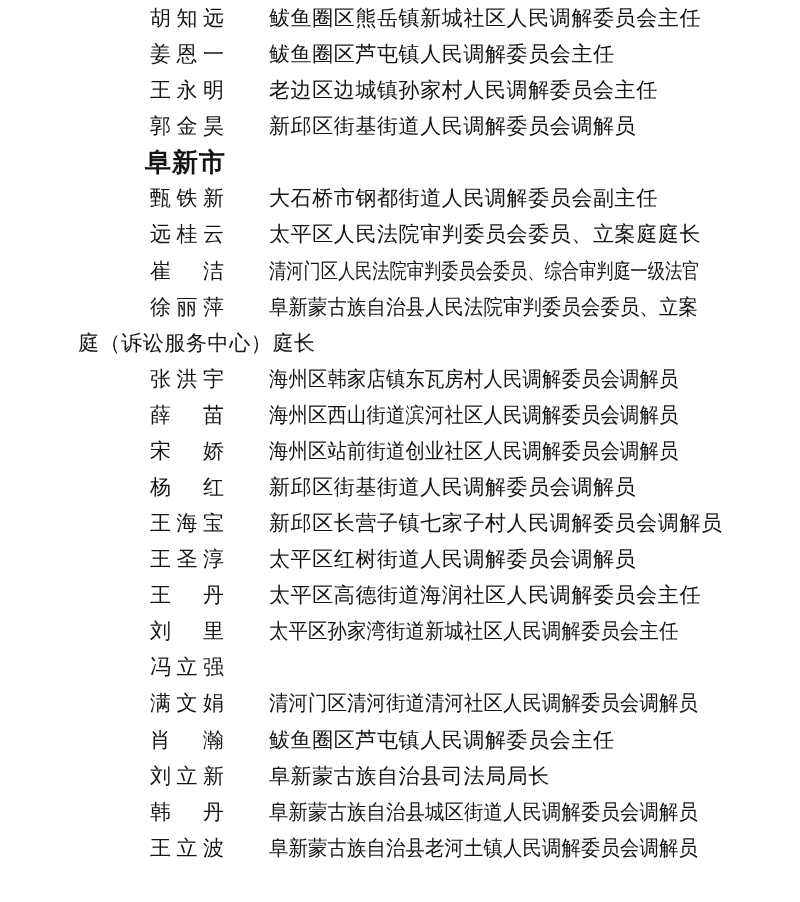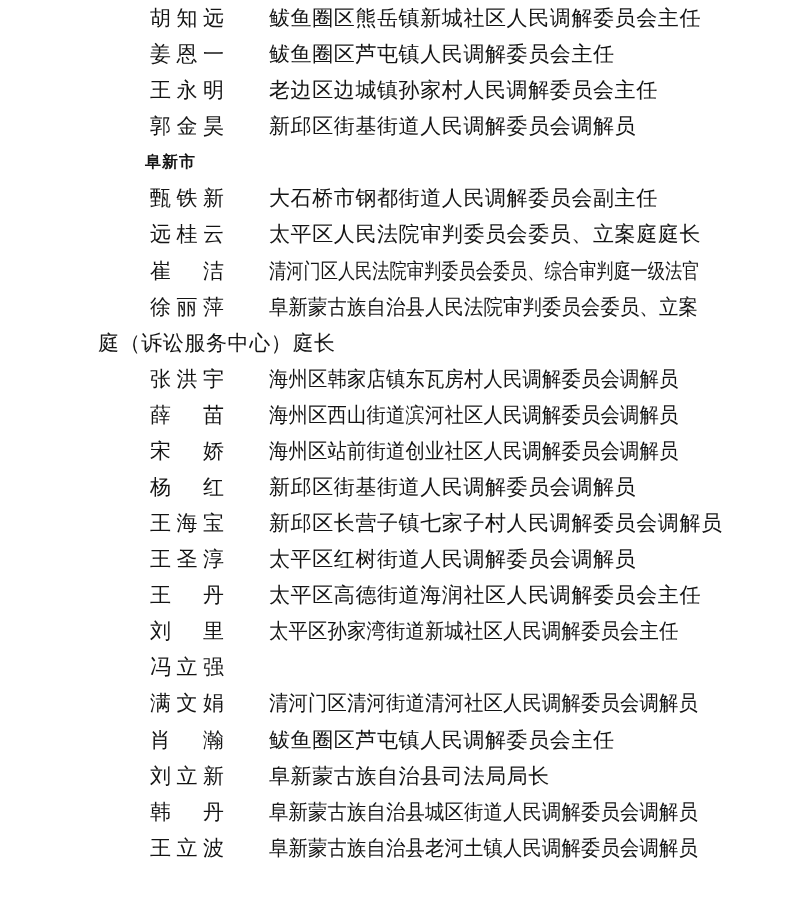--- a/index.html
+++ b/index.html
@@ -37,30 +37,30 @@
     display: inline-block;
     margin-left: 14px;
     letter-spacing: 0.6px;
     transform-origin: left center;
   }
   .sq92 { transform: scaleX(0.92); letter-spacing: 0.2px; }
   .sq82 { transform: scaleX(0.82); letter-spacing: 0; }
   .header-row {
     font-family: "Liberation Sans", "DejaVu Sans", sans-serif;
     font-weight: bold;
-    font-size: 16px;
+    font-size: 26px;
   }
   .htext {
     display: inline-block;
     margin-left: 145px;
     letter-spacing: 1px;
   }
   .ctext {
     display: inline-block;
-    margin-left: 98px;
+    margin-left: 78px;
     letter-spacing: 0.6px;
   }
 </style>
 </head>
 <body>
 
 <div class="page">
 
   <div class="row">
     <span class="name">胡知远</span>

